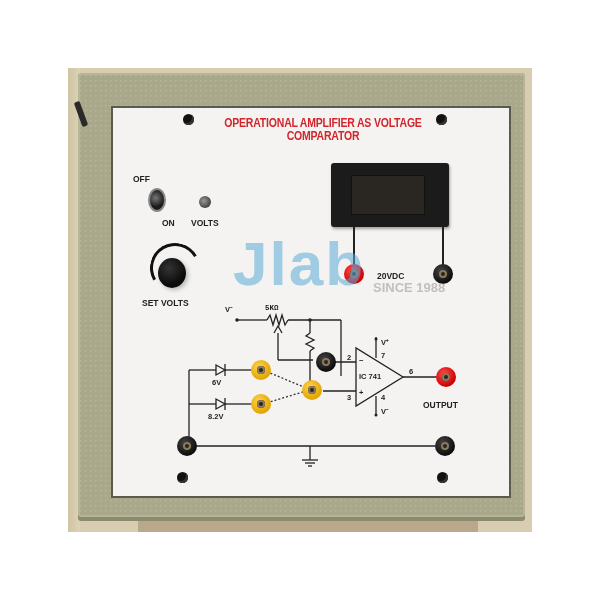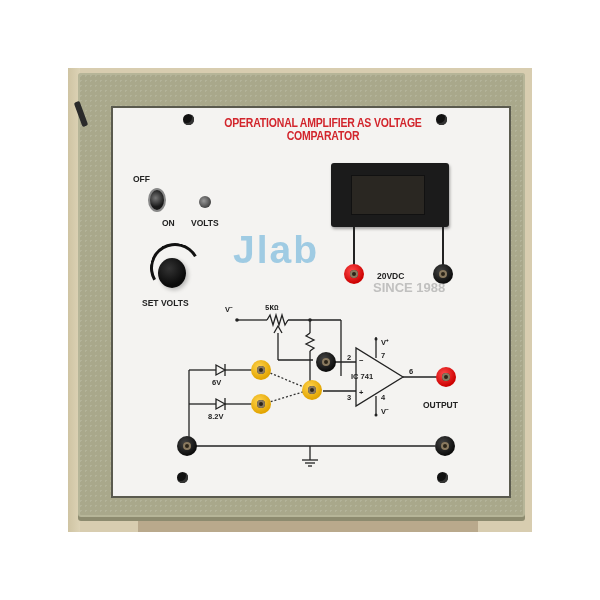--- a/index.html
+++ b/index.html
@@ -22,21 +22,21 @@
   .knob-arc { position:absolute; width:44px; height:44px; border-radius:50%; border:3px solid transparent; border-top-color:#111; border-left-color:#111; transform:rotate(15deg); }
   .meter { position:absolute; width:118px; height:64px; background:#1b1b1b; border-radius:3px; box-shadow: 1px 2px 3px rgba(0,0,0,0.35); }
   .meter-screen { position:absolute; left:20px; top:12px; width:72px; height:38px; background:#2a2722; border:1px solid #111; }
   .socket { position:absolute; width:20px; height:20px; border-radius:50%; box-sizing:border-box; }
   .socket::after { content:""; position:absolute; left:6px; top:6px; width:8px; height:8px; border-radius:50%; background:#2b2418; box-shadow: inset 0 0 0 2px #8a7a60; }
   .socket.red { background:radial-gradient(circle at 40% 35%, #ff4a4a, #c00 70%); }
   .socket.black { background:radial-gradient(circle at 40% 35%, #444, #0c0c0c 70%); }
   .socket.yellow { background:radial-gradient(circle at 40% 35%, #ffd34d, #e2a400 70%); }
   .wire { position:absolute; background:#222; }
   svg.schem { position:absolute; left:0; top:0; }
-  .watermark { position:absolute; color:rgba(90,170,215,0.55); font-size:39px; font-weight:bold; letter-spacing:2px; }
+  .watermark { position:absolute; color:rgba(90,170,215,0.55); font-size:62px; font-weight:bold; letter-spacing:2px; }
   .wm-since { position:absolute; color:rgba(150,150,150,0.55); font-size:13px; font-weight:bold; }
   .wm-tag { position:absolute; color:rgba(150,150,150,0.55); font-size:14px; font-style:italic; font-family:"DejaVu Serif", serif; }
 </style>
 </head>
 <body>
 
 <div class="photo">
   <div class="wall-left"></div>
   <div class="shadow-base"></div>
   <div class="enclosure">
@@ -130,21 +130,21 @@
       <div class="label sm" style="left:152px;top:196px;font-family:Liberation Mono, monospace;">5KΩ</div>
       <div class="label sm" style="left:205px;top:226px;margin-top:20px;">1KΩ</div>
       <div class="label sm" style="left:234px;top:245px;">2</div>
       <div class="label sm" style="left:234px;top:285px;">3</div>
       <div class="label sm" style="left:268px;top:243px;">7</div>
       <div class="label sm" style="left:268px;top:229px;">V⁺</div>
       <div class="label sm" style="left:268px;top:285px;">4</div>
       <div class="label sm" style="left:268px;top:298px;">V⁻</div>
       <div class="label sm" style="left:246px;top:248px;">−</div>
       <div class="label sm" style="left:246px;top:280px;">+</div>
-      <div class="label sm" style="left:238px;top:264px;">IC 741</div>
+      <div class="label sm" style="left:246px;top:264px;">IC 741</div>
       <div class="label sm" style="left:296px;top:259px;">6</div>
       <div class="label sm" style="left:99px;top:270px;text-align:right;">6V</div>
       <div class="label sm" style="left:95px;top:304px;">8.2V</div>
       <div class="label" style="left:310px;top:292px;">OUTPUT</div>
 
       <div class="socket black" style="left:203px;top:244px;"></div>
       <div class="socket yellow" style="left:189px;top:272px;"></div>
       <div class="socket yellow" style="left:138px;top:252px;"></div>
       <div class="socket yellow" style="left:138px;top:286px;"></div>
       <div class="socket red" style="left:323px;top:259px;"></div>

